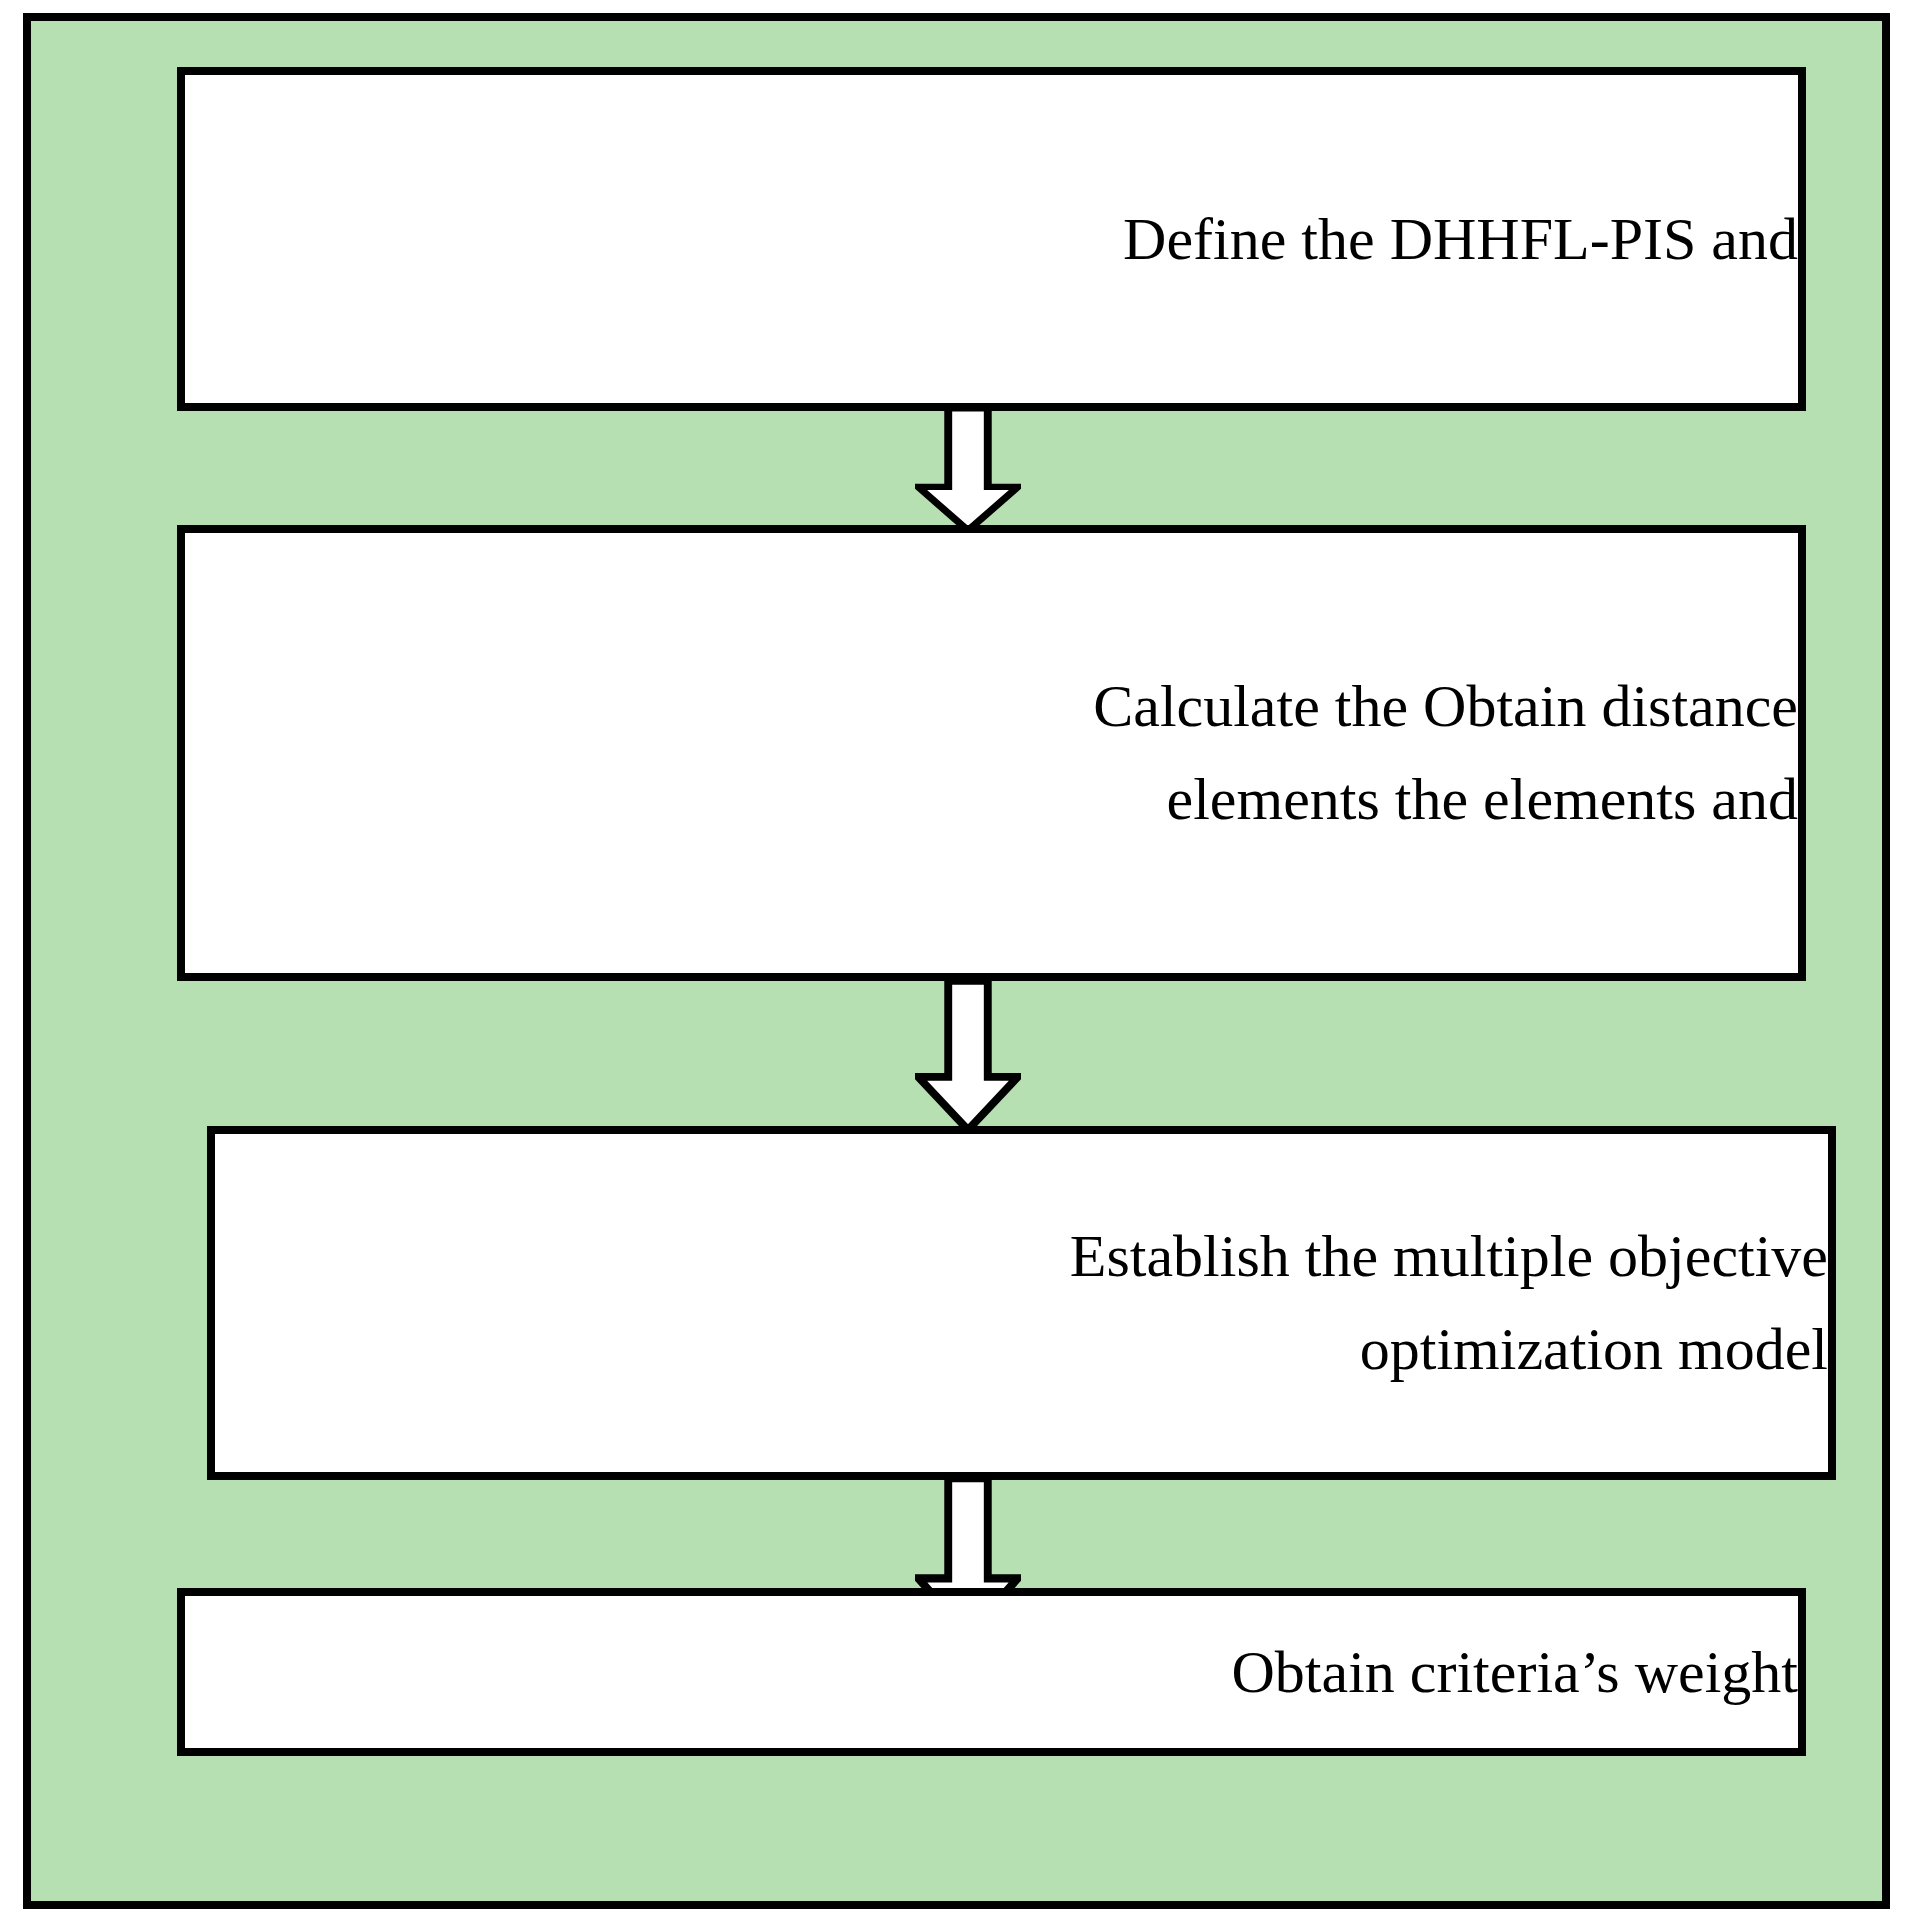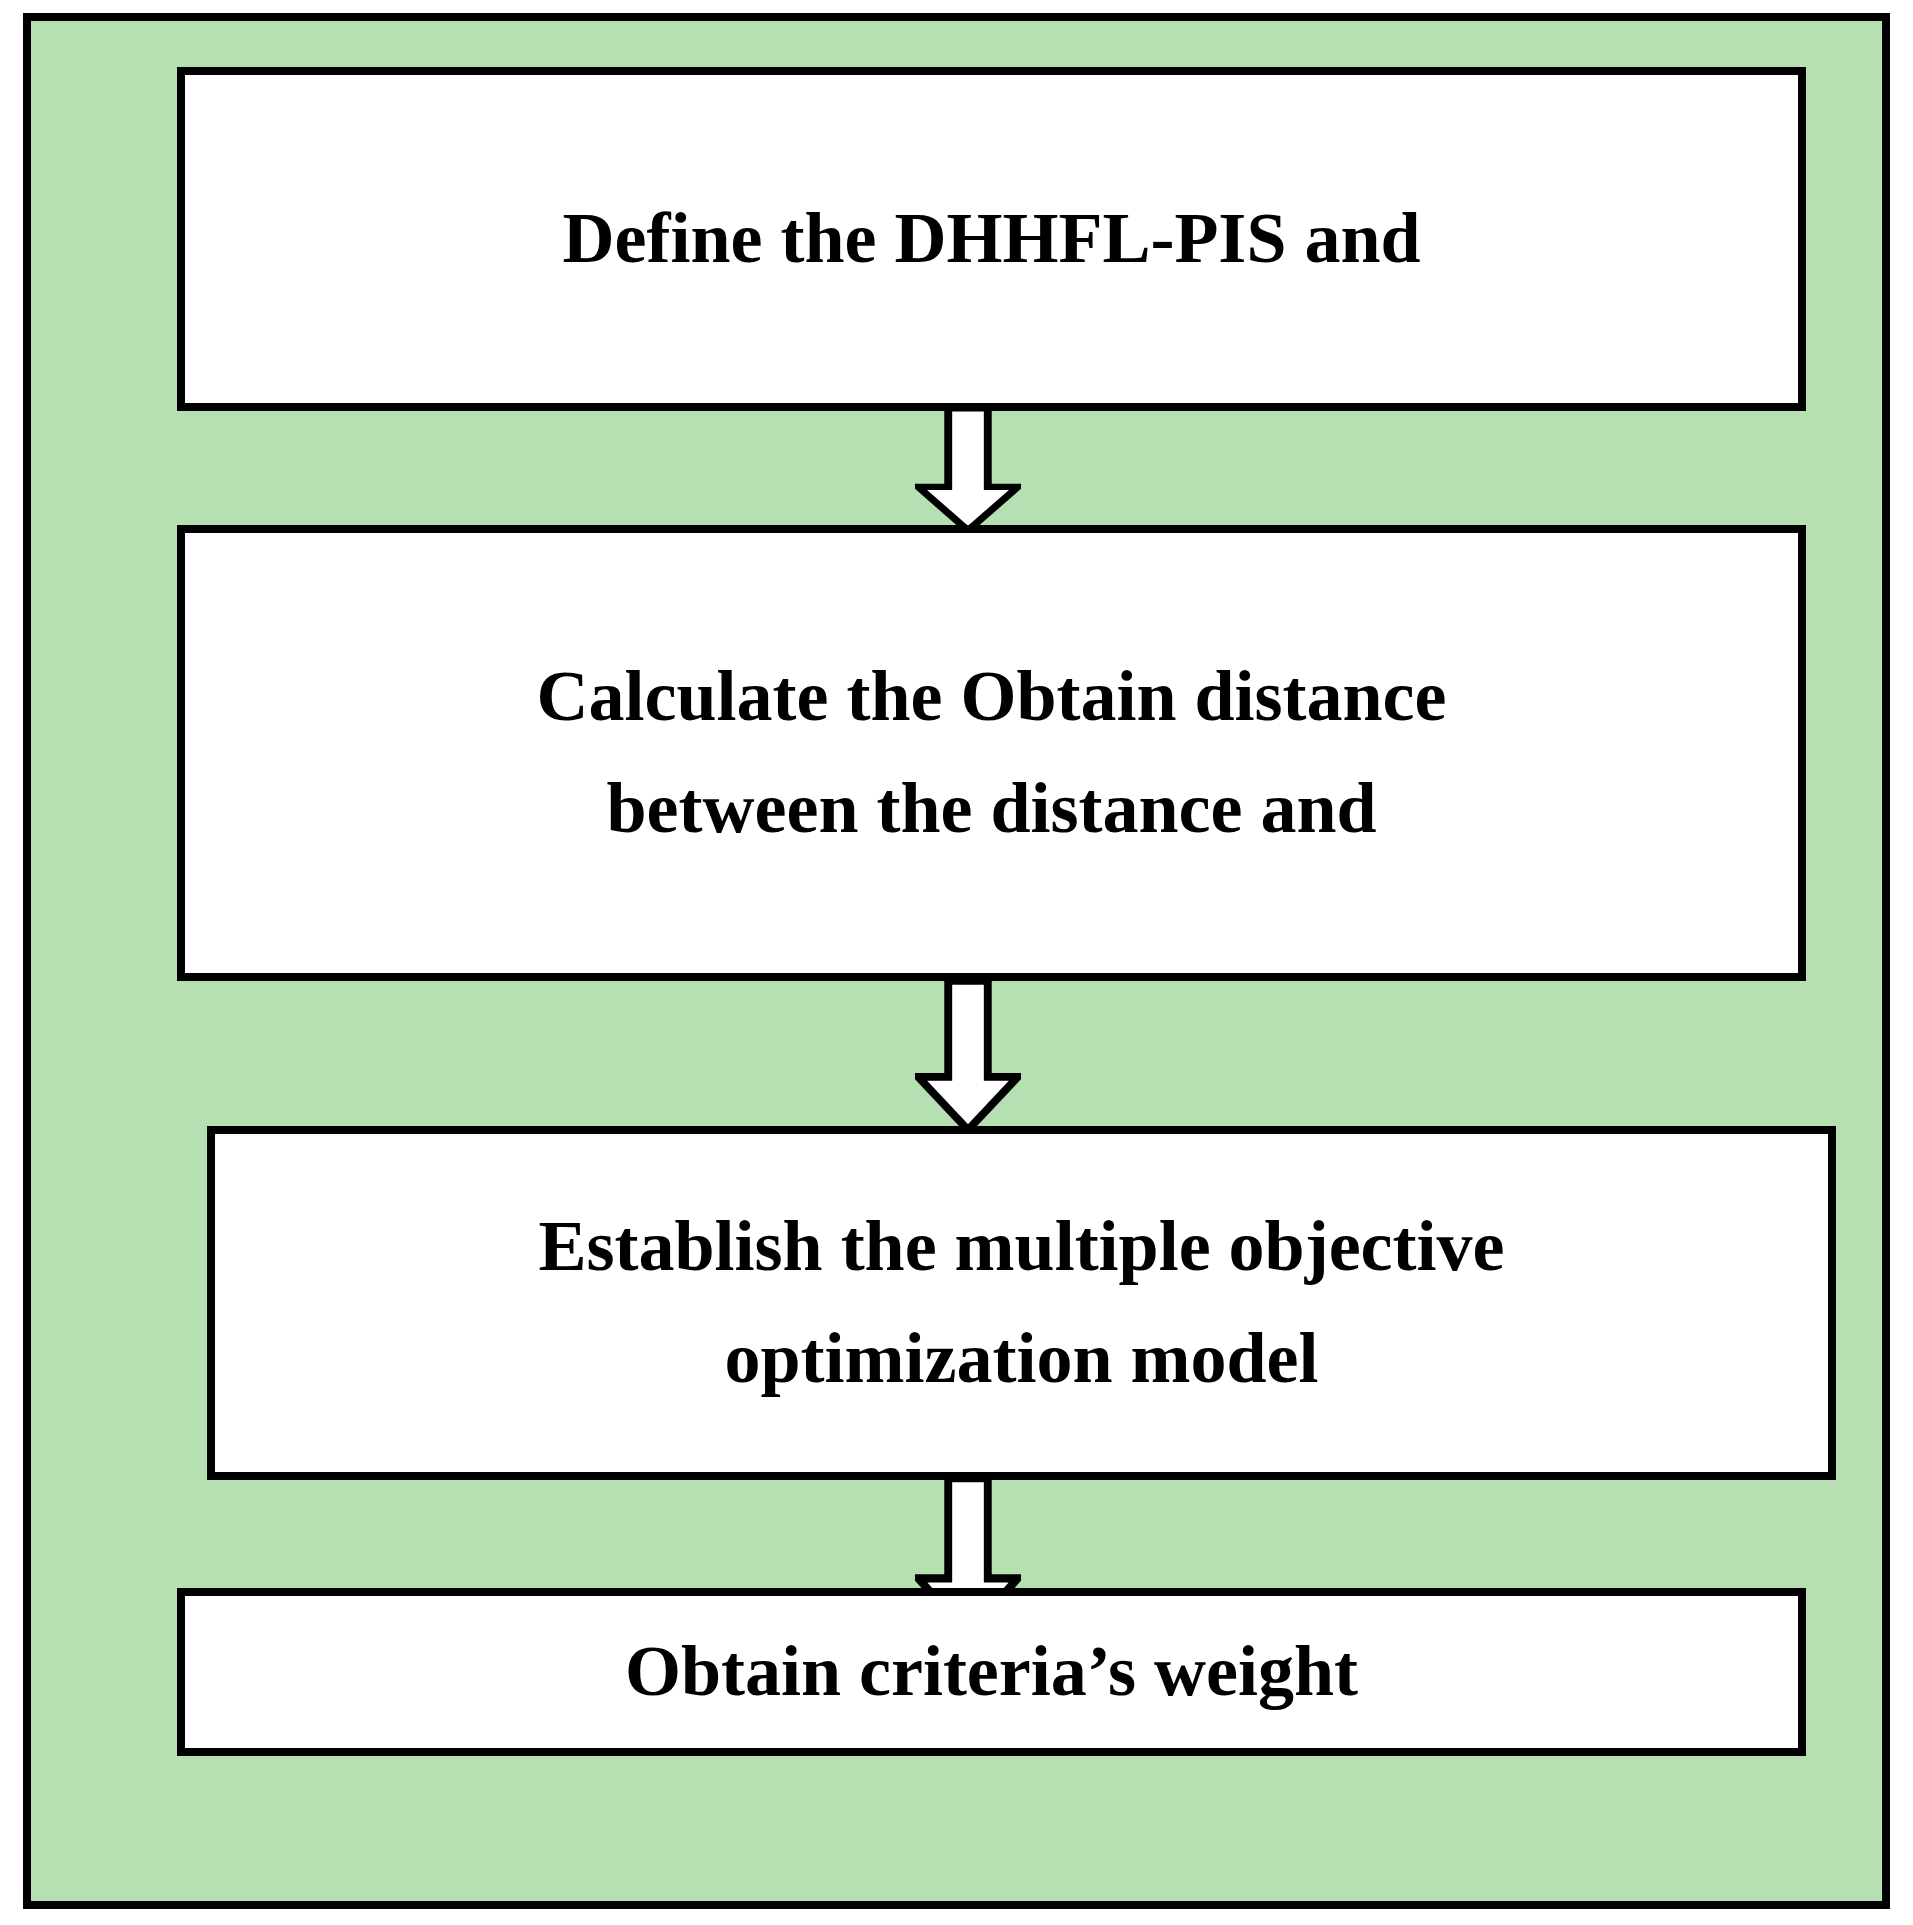--- a/index.html
+++ b/index.html
@@ -28,26 +28,25 @@
   .flow-box {
     position: absolute;
     left: 177px;
     width: 1629px;
     box-sizing: border-box;
     border: 8.7px solid var(--line-color, #000000);
     background: var(--box-fill, #ffffff);
     display: flex;
     flex-direction: column;
     justify-content: center;
-    align-items: center;
+    align-items: flex-end;
     text-align: center;
-    font-size: 72px;
+    font-size: 60px;
     line-height: 1.55;
     white-space: nowrap;
-    font-weight: bold;
   }
   .flow-box .line {
     display: block;
   }
   #box-1 { top: 67px;   height: 344px; }
   #box-2 { top: 525px;  height: 456px; }
   #box-3 { top: 1126px; height: 354px; margin-left: 30px; }
   #box-4 { top: 1588px; height: 168px; }
   .down-arrow {
     position: absolute;
@@ -68,21 +67,21 @@
   <div class="flow-box" id="box-1">
     <span class="line">Define the DHHFL-PIS and</span>
   </div>
 
   <svg class="down-arrow" id="arrow-1" viewBox="0 0 134 200" preserveAspectRatio="none" aria-hidden="true">
     <path d="M42,5 H92 V128 H130 L67,196 L4,128 H42 Z" fill="#ffffff" stroke="#000000" stroke-width="10" stroke-linejoin="miter"></path>
   </svg>
 
   <div class="flow-box" id="box-2">
     <span class="line">Calculate the Obtain distance</span>
-    <span class="line">between the distance and</span>
+    <span class="line">elements the elements and</span>
   </div>
 
   <svg class="down-arrow" id="arrow-2" viewBox="0 0 134 200" preserveAspectRatio="none" aria-hidden="true">
     <path d="M42,5 H92 V128 H130 L67,196 L4,128 H42 Z" fill="#ffffff" stroke="#000000" stroke-width="10" stroke-linejoin="miter"></path>
   </svg>
 
   <div class="flow-box" id="box-3">
     <span class="line">Establish the multiple objective</span>
     <span class="line">optimization model</span>
   </div>

